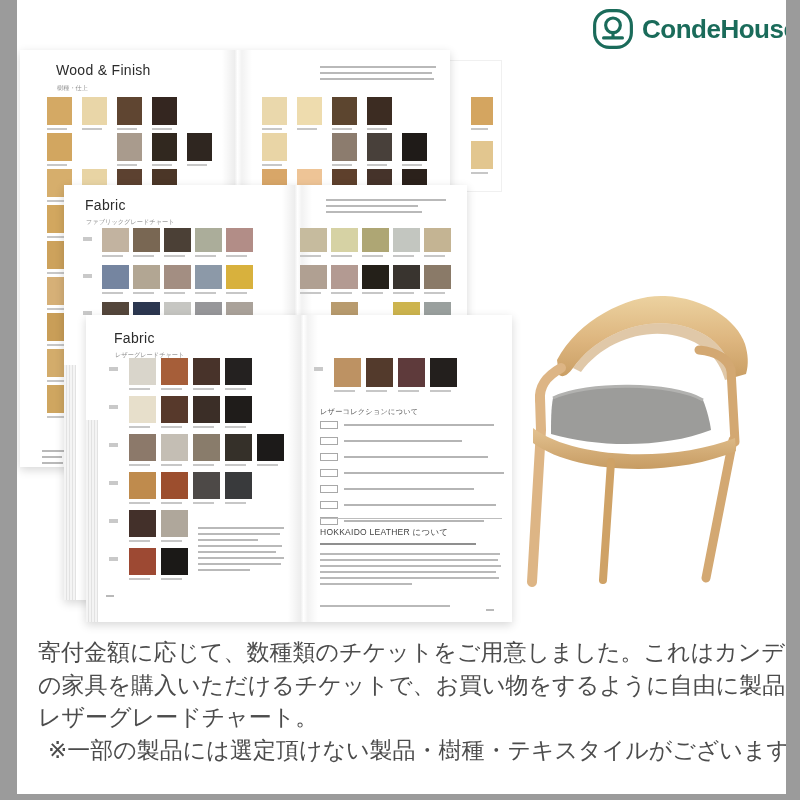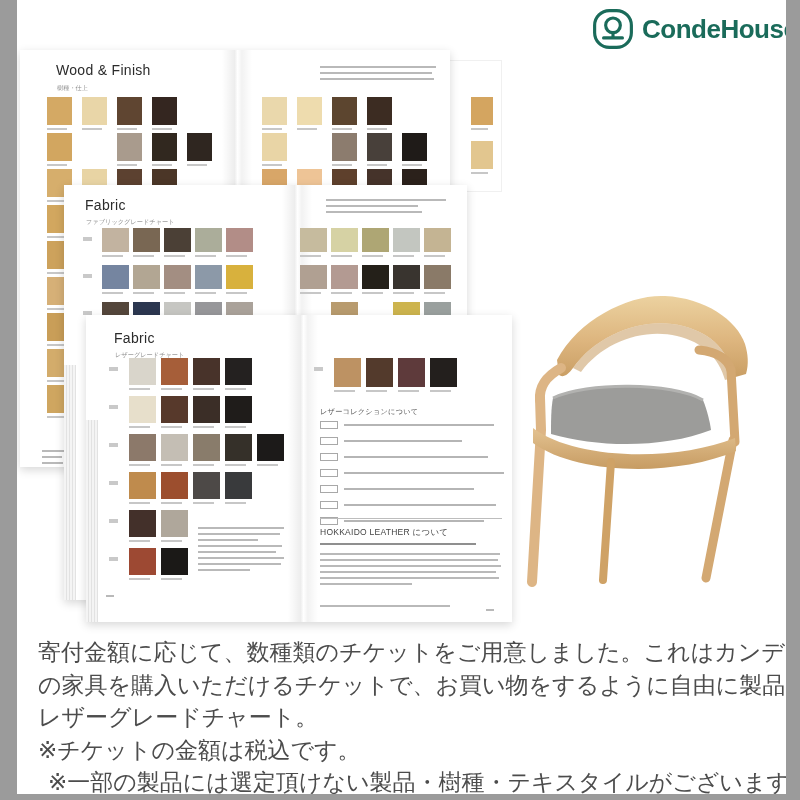--- a/index.html
+++ b/index.html
@@ -634,20 +634,19 @@
         <line x1="11" y1="28.5" x2="29" y2="28.5"></line>
       </g>
     </svg>
     <span class="logo-text">CondeHouse</span>
   </div>
 
   <div class="description">
     <div class="line">寄付金額に応じて、数種類のチケットをご用意しました。これはカンディハウス</div>
     <div class="line">の家具を購入いただけるチケットで、お買い物をするように自由に製品を選定</div>
     <div class="line">レザーグレードチャート。</div>
-    <div class="line">※チケットの金額は税込です。</div>
     <div class="line indent">※一部の製品には選定頂けない製品・樹種・テキスタイルがございます。</div>
   </div>
 
   <div class="bar bar-left"></div>
   <div class="bar bar-right"></div>
   <div class="bar bar-bottom"></div>
 </div>
 
 </body></html>

